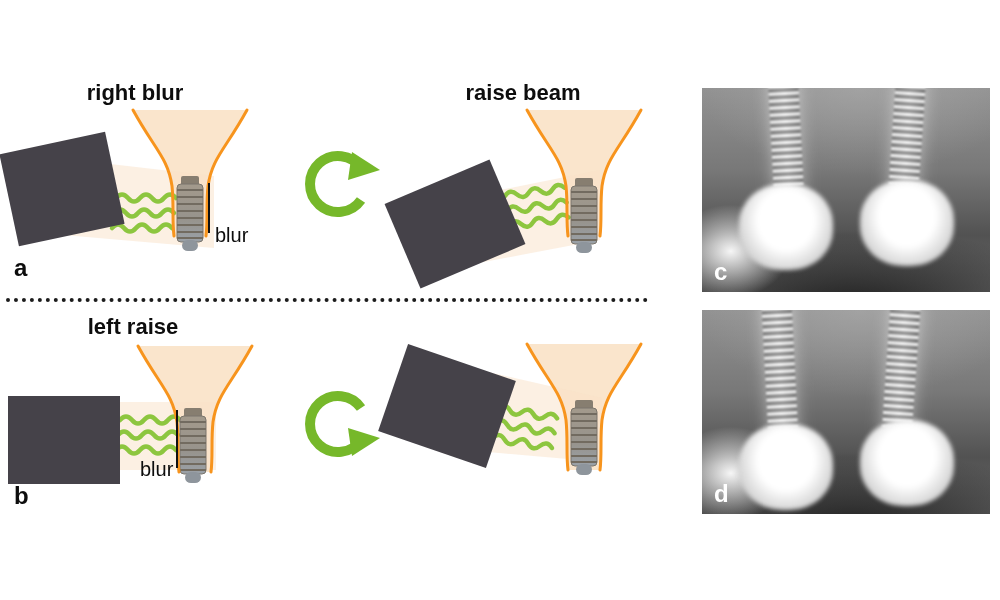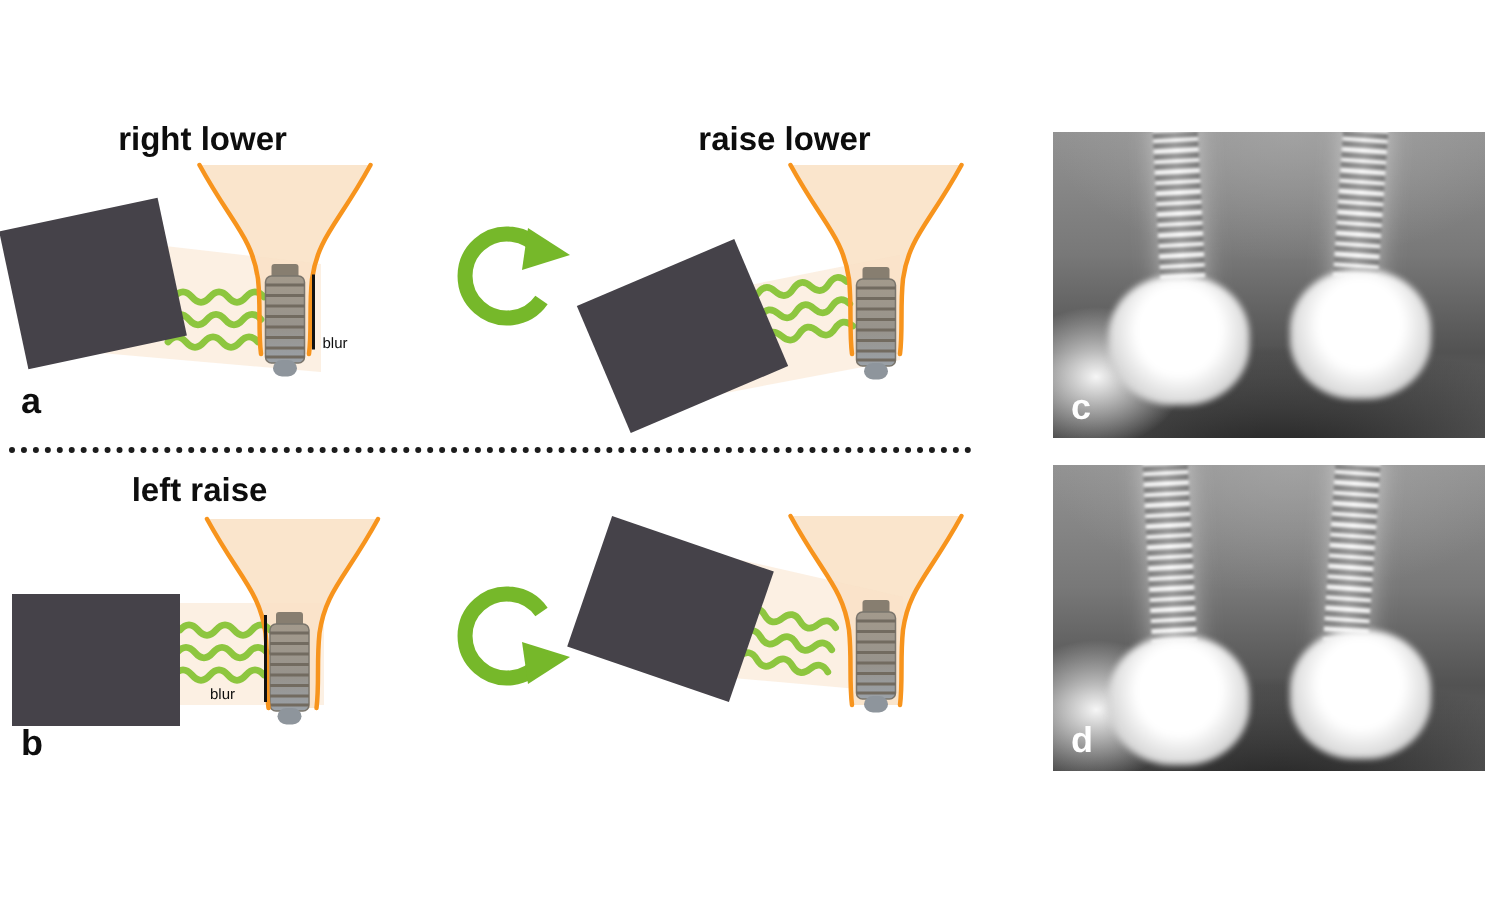--- a/index.html
+++ b/index.html
@@ -9,21 +9,21 @@
   }
   .diagram-svg{position:absolute;left:0;top:0;}
   .sensor{fill:var(--sensor-dark,#454249);}
   .beam{fill:var(--socket-fill,#f9e2c7);opacity:.5;}
   .blur-line{stroke:#111;stroke-width:2;}
   .panel-title{
     position:absolute;transform:translateX(-50%);white-space:nowrap;
     font-size:22px;font-weight:bold;color:#0d0d0d;
   }
   .panel-letter{position:absolute;font-size:24px;font-weight:bold;color:#0d0d0d;}
-  .blur-label{position:absolute;font-size:10px;color:#0d0d0d;}
+  .blur-label{position:absolute;font-size:20px;color:#0d0d0d;}
   .divider{
     position:absolute;left:6px;top:298px;width:642px;height:0;
     border-top:4px dotted #1c1c1c;
   }
   
   .xray{
     position:absolute;left:702px;width:288px;height:204px;overflow:hidden;
     background:
       radial-gradient(ellipse 95px 75px at 10% 80%, rgba(255,255,255,.95), rgba(255,255,255,0) 62%),
       radial-gradient(ellipse 150% 70% at 52% 108%, rgba(15,15,15,.85), rgba(15,15,15,0) 55%),
@@ -140,22 +140,22 @@
         <use href="#wave" transform="translate(0,15)"></use>
         <use href="#wave" transform="translate(0,30)"></use>
       </g>
       <use href="#implant" transform="translate(584,400)"></use>
       <use href="#funnelEdges" transform="translate(584,344)"></use>
       <rect class="sensor" x="390" y="360" width="114" height="92" transform="rotate(19 447 406)"></rect>
       <use href="#rotArrow" transform="translate(338,424)"></use>
     </g>
   </svg>
 
-  <div class="panel-title" style="left:135px;top:80px">right lower</div>
-  <div class="panel-title" style="left:523px;top:80px">raise lower</div>
+  <div class="panel-title" style="left:135px;top:80px">right blur</div>
+  <div class="panel-title" style="left:523px;top:80px">raise beam</div>
   <div class="panel-title" style="left:133px;top:314px">left raise</div>
 
   <div class="blur-label" style="left:215px;top:224px">blur</div>
   <div class="blur-label" style="left:140px;top:458px">blur</div>
 
   <div class="panel-letter" style="left:14px;top:254px">a</div>
   <div class="panel-letter" style="left:14px;top:482px">b</div>
 
   <div class="divider"></div>
 

